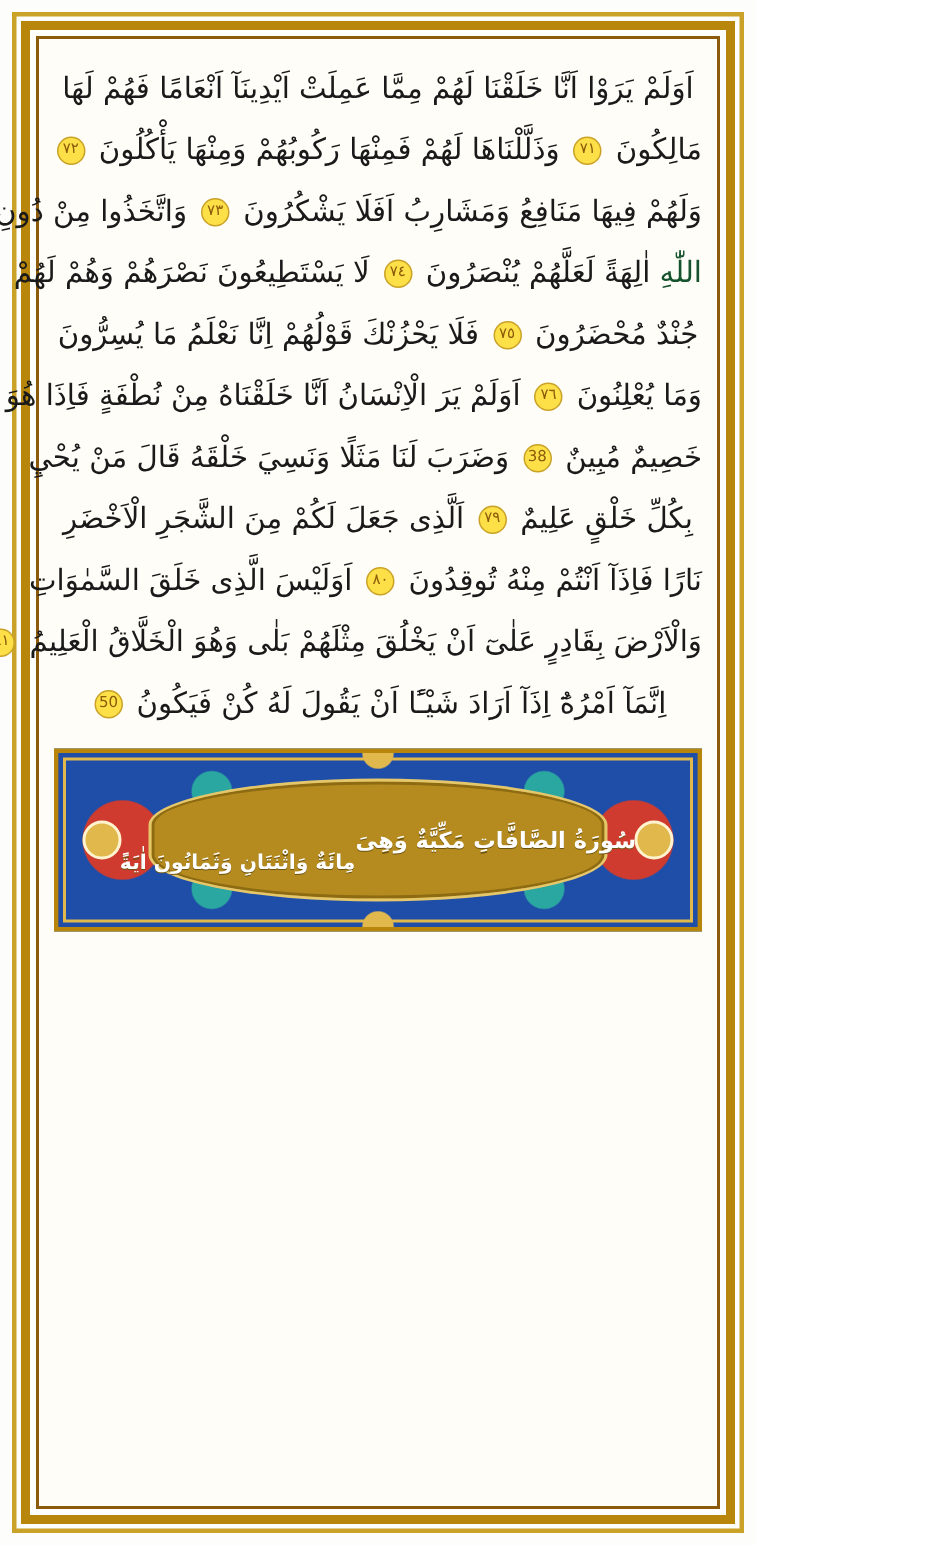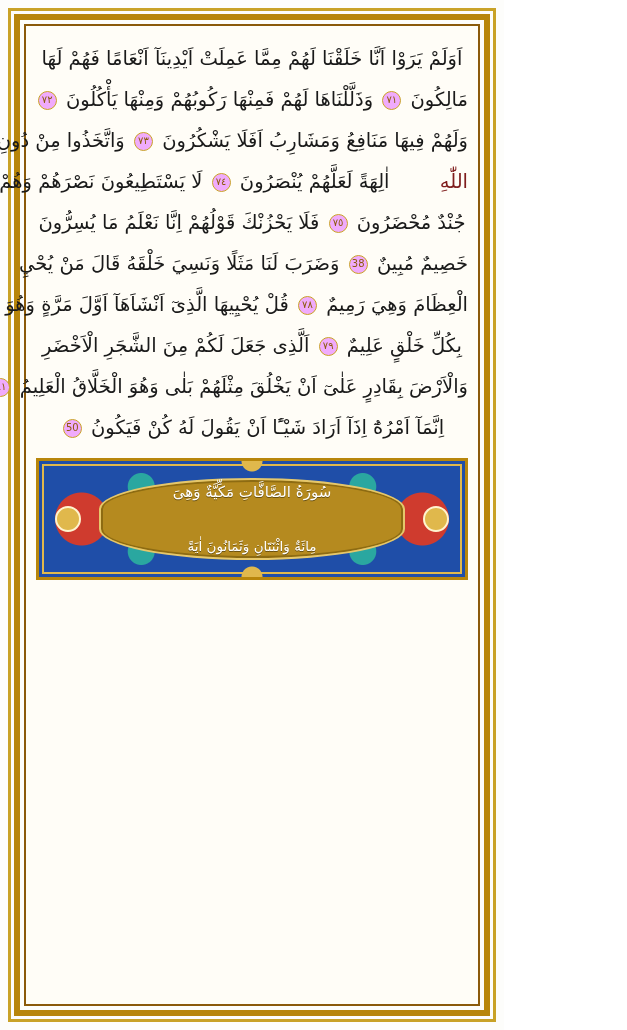--- a/index.html
+++ b/index.html
@@ -56,29 +56,28 @@
     font-family: "DejaVu Sans", "Liberation Serif", serif;
     font-size: 19.5px;
     line-height: 41px;
     color: #1a1a1a;
     white-space: nowrap;
     letter-spacing: 0px;
     direction: rtl;
     unicode-bidi: bidi-override;
   }
   .lafz-jalala {
-    color: #7f1d1d;
-    margin-left: 44px;
+    color: #14532d;
   }
   .aya-num {
     display: inline-block;
     font-family: "DejaVu Sans", sans-serif;
     font-size: 10px;
     color: #8b5a0b;
-    background: #f0abfc;
+    background: #fde047;
     border: 1.5px solid #c9a227;
     border-radius: 50%;
     width: 17px;
     height: 17px;
     line-height: 15px;
     text-align: center;
     vertical-align: middle;
     margin: 0 3px;
   }
   
@@ -116,24 +115,25 @@
     position: absolute;
     left: 14%;
     right: 14%;
     top: 17px;
     bottom: 17px;
     background: #b58a1f;
     border: 2px solid #e5c76b;
     border-radius: 50% / 38%;
     box-shadow: inset 0 0 0 2px #8d6b12;
     display: flex;
-    flex-direction: column;
+    flex-direction: row;
     align-items: center;
     justify-content: center;
     direction: rtl;
+    font-weight: bold;
   }
   .panel-line {
     font-family: "DejaVu Sans", "Liberation Serif", serif;
     color: #ffffff;
     font-size: 15px;
     line-height: 23px;
     text-shadow: 0 1px 0 #6b5210;
     white-space: nowrap;
   }
   .panel-line.small {
@@ -189,39 +189,44 @@
         <span class="aya-num">٧٤</span>
         <span>لَا يَسْتَطِيعُونَ نَصْرَهُمْ وَهُمْ لَهُمْ</span>
       </div>
 
       <div class="aya-line">
         <span>جُنْدٌ مُحْضَرُونَ</span>
         <span class="aya-num">٧٥</span>
         <span>فَلَا يَحْزُنْكَ قَوْلُهُمْ اِنَّا نَعْلَمُ مَا يُسِرُّونَ</span>
       </div>
 
+      <div class="aya-line">
+        <span>وَمَا يُعْلِنُونَ</span>
+        <span class="aya-num">٧٦</span>
+        <span>اَوَلَمْ يَرَ الْاِنْسَانُ اَنَّا خَلَقْنَاهُ مِنْ نُطْفَةٍ فَاِذَا هُوَ</span>
+      </div>
 
       <div class="aya-line">
         <span>خَصِيمٌ مُبِينٌ</span>
         <span class="aya-num">38</span>
         <span>وَضَرَبَ لَنَا مَثَلًا وَنَسِيَ خَلْقَهُ قَالَ مَنْ يُحْيِ</span>
       </div>
 
-      <div class="aya-line">
-        <span>الْعِظَامَ وَهِيَ رَمِيمٌ</span>
-        <span class="aya-num">٧٨</span>
-        <span>قُلْ يُحْيِيهَا الَّذِىٓ اَنْشَاَهَآ اَوَّلَ مَرَّةٍ وَهُوَ</span>
-      </div>
 
       <div class="aya-line">
         <span>بِكُلِّ خَلْقٍ عَلِيمٌ</span>
         <span class="aya-num">٧٩</span>
         <span>اَلَّذِى جَعَلَ لَكُمْ مِنَ الشَّجَرِ الْاَخْضَرِ</span>
       </div>
 
+      <div class="aya-line">
+        <span>نَارًا فَاِذَآ اَنْتُمْ مِنْهُ تُوقِدُونَ</span>
+        <span class="aya-num">٨٠</span>
+        <span>اَوَلَيْسَ الَّذِى خَلَقَ السَّمٰوَاتِ</span>
+      </div>
 
       <div class="aya-line">
         <span>وَالْاَرْضَ بِقَادِرٍ عَلٰىٓ اَنْ يَخْلُقَ مِثْلَهُمْ بَلٰى وَهُوَ الْخَلَّاقُ الْعَلِيمُ</span>
         <span class="aya-num">٨١</span>
       </div>
 
       <div class="aya-line">
         <span>اِنَّمَآ اَمْرُهُٓ اِذَآ اَرَادَ شَيْـًٔا اَنْ يَقُولَ لَهُ كُنْ فَيَكُونُ</span>
         <span class="aya-num">50</span>
       </div>

